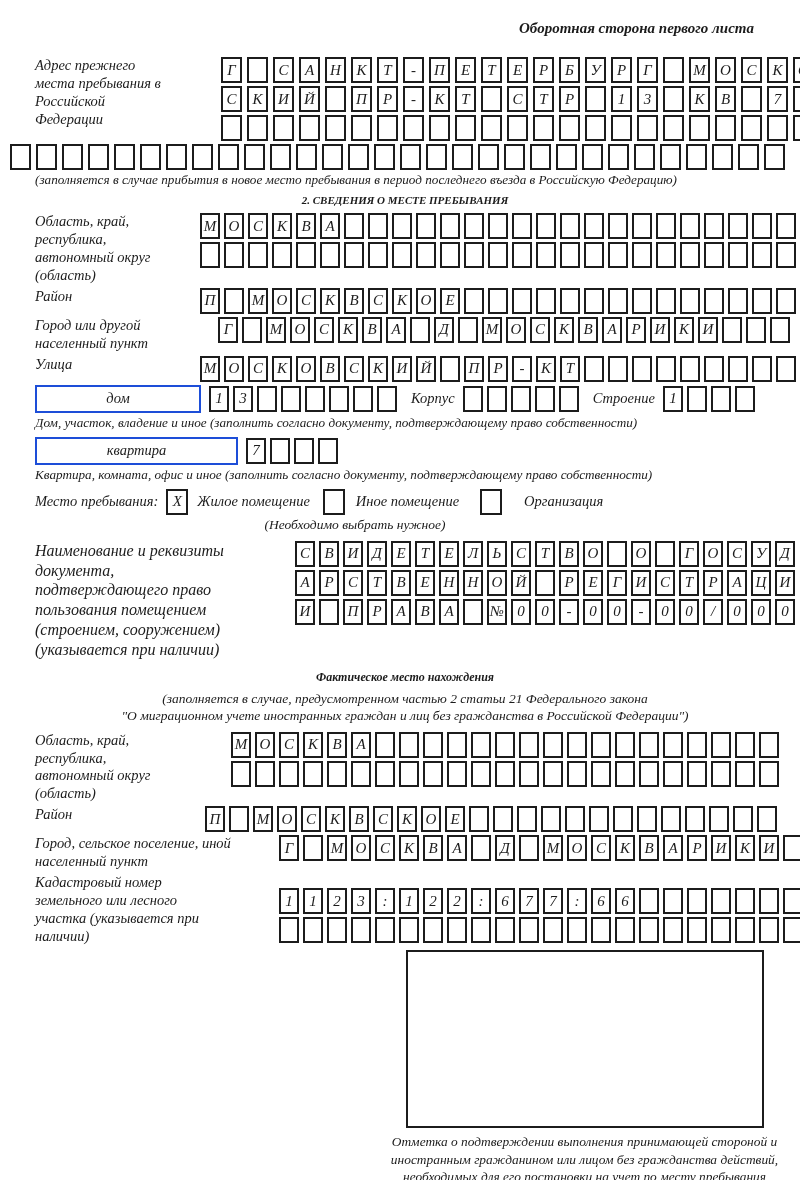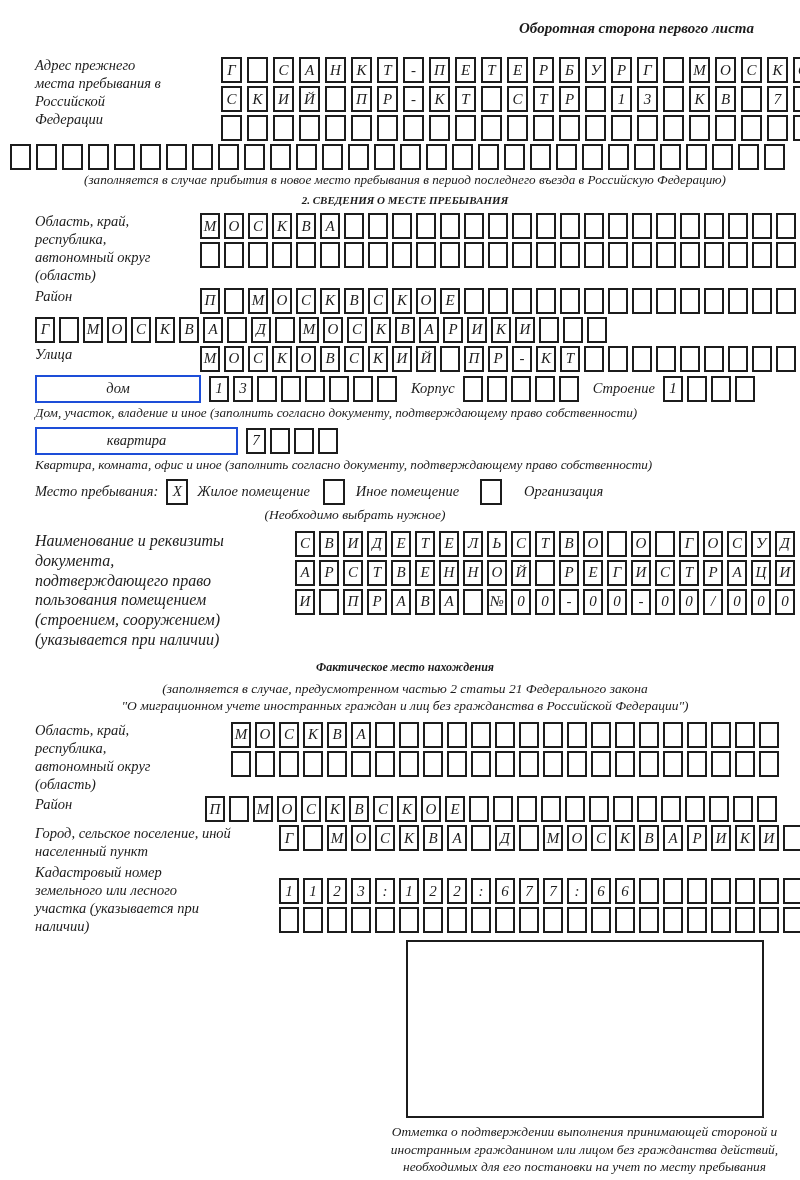--- a/index.html
+++ b/index.html
@@ -11,21 +11,21 @@
   .lbl{font-size:14.5px;line-height:1.24;flex-shrink:0;}
   .w138{width:138px;} .w117{width:117px;} .w135{width:135px;} .w218{width:212px;font-size:16px;}
   .w148{width:148px;} .w122{width:122px;} .w196{width:196px;}
   .rows{display:flex;flex-direction:column;gap:3px;}
   .cells{display:flex;gap:5px;}
   .cells .cell{width:21px;height:26px;border:2px solid #1c1c1c;box-sizing:border-box;
         display:flex;align-items:center;justify-content:center;font-size:15px;flex-shrink:0;}
   .cells.sm{gap:4px;} .cells.sm .cell{width:20px;}
   .full{margin-left:-25px;margin-top:1px;}
   .caption{font-size:13.2px;margin:2px 0 6px 0;}
-  .caption.c{text-align:center;width:740px;}
+  .caption.c{text-align:left;width:740px;}
   .sect-title{font-weight:bold;font-size:11px;text-align:center;width:740px;margin:3px 0 7px 0;}
   .namedbox{border:2px solid #1d4ed8;height:28px;box-sizing:border-box;display:flex;
         align-items:center;justify-content:center;font-size:14.5px;flex-shrink:0;}
   .houserow{display:flex;align-items:center;margin-bottom:2px;font-size:14.5px;}
   .inlinelbl{margin:0 8px 0 14px;}
   .cbrow{display:flex;align-items:center;font-size:14.5px;margin:4px 0 2px 0;}
   .cb{width:22px;height:26px;border:2px solid #1c1c1c;box-sizing:border-box;display:flex;
       align-items:center;justify-content:center;font-size:15px;flex-shrink:0;}
   .note-c{font-size:13.5px;text-align:center;width:640px;margin:2px 0 8px 0;}
   .fact-title{font-weight:bold;font-size:12px;text-align:center;width:740px;margin:10px 0 6px 0;}
@@ -247,20 +247,21 @@
         <span class="cell"></span>
         <span class="cell"></span>
         <span class="cell"></span>
         <span class="cell"></span>
         <span class="cell"></span>
         <span class="cell"></span>
       </div>
   </div>
 
   <div class="fieldrow">
+    <div class="lbl w135">Город или другой населенный пункт</div>
     <div class="cells sm">
         <span class="cell">Г</span>
         <span class="cell"></span>
         <span class="cell">М</span>
         <span class="cell">О</span>
         <span class="cell">С</span>
         <span class="cell">К</span>
         <span class="cell">В</span>
         <span class="cell">А</span>
         <span class="cell"></span>

